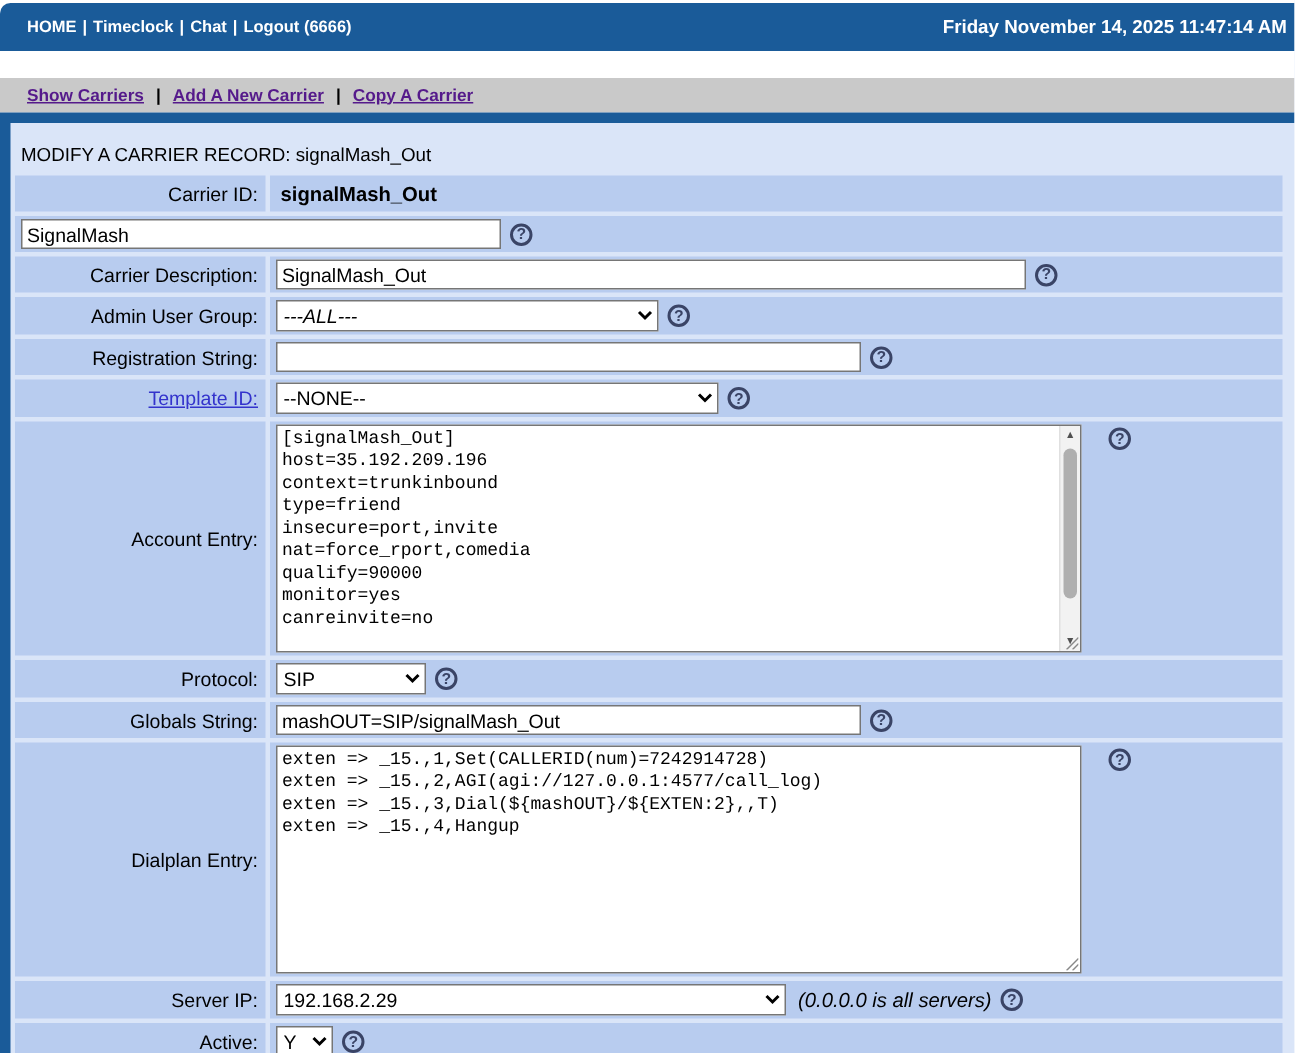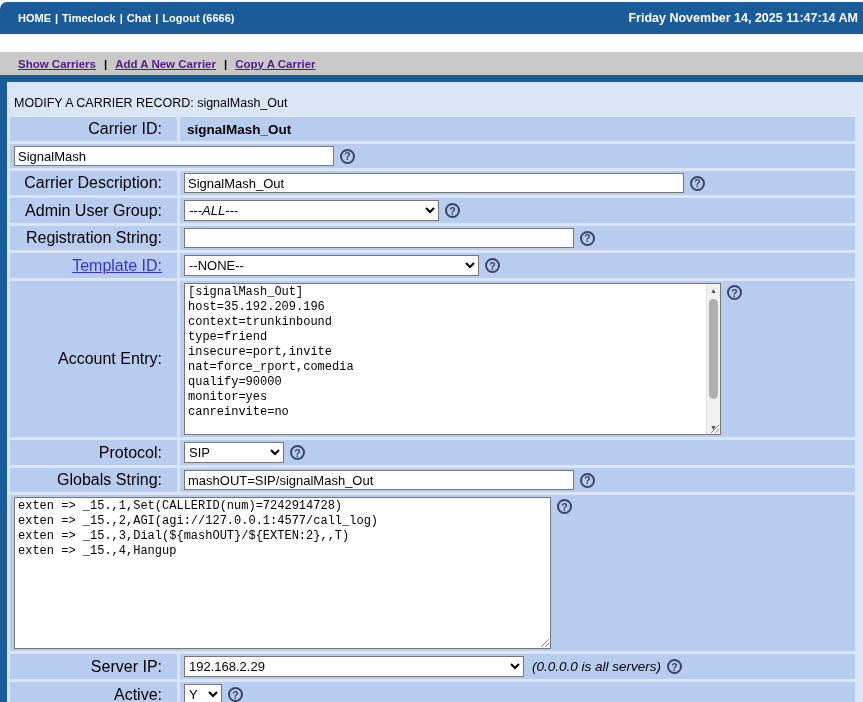--- a/index.html
+++ b/index.html
@@ -35,27 +35,27 @@
   }
   .leftstrip { position:absolute; left:0; top:0; width:7px; height:100%; background:#1A5B99; }
 
   .page-title { padding:14px 0 7px 7px; font-size:12.5px; color:#000; }
 
   .rows { margin:0 8px 0 3px; }
   .row { display:flex; gap:3px; margin-bottom:3px; }
   .cell-label {
     width:167px; background:#B8CCEF; display:flex;
     justify-content:flex-end; align-items:center;
-    font-size:16px; color:#000; padding-right:15px; min-height:24px;
+    font-size:13px; color:#000; padding-right:5px; min-height:24px;
   }
   .cell-field {
     flex:1; background:#B8CCEF; display:flex; align-items:center;
     padding:2px 4px 2px 4px; font-size:13px; color:#000; min-height:24px;
   }
-  .cell-field.top { align-items:flex-start; }
+  .cell-field.top { align-items:flex-start;gap:12px; }
 
   .row-tall .cell-label { align-items:center; }
 
   input[type="text"] {
     height:20px; border:1px solid #767676; background:#fff;
     font-family:"Liberation Sans", sans-serif; font-size:13px; padding:1px 3px;
     border-radius:0;
   }
   select {
     height:21px; border:1px solid #767676; background:#fff;
@@ -245,20 +245,21 @@
 
     <div class="row" data-interactable="false">
       <div class="cell-label" data-interactable="false">Globals String:</div>
       <div class="cell-field">
         <input type="text" class="w-glob" data-interactable="true" value="mashOUT=SIP/signalMash_Out" style="">
         <span class="help" data-interactable="true">?</span>
       </div>
     </div>
 
     <div class="row row-tall" data-interactable="false">
+      <div class="cell-label" data-interactable="false">Dialplan Entry:</div>
       <div class="cell-field top">
         <div class="ta-box" data-interactable="false">
           <textarea data-interactable="true" spellcheck="false" style="">exten =&gt; _15.,1,Set(CALLERID(num)=7242914728)
 exten =&gt; _15.,2,AGI(agi://127.0.0.1:4577/call_log)
 exten =&gt; _15.,3,Dial(${mashOUT}/${EXTEN:2},,T)
 exten =&gt; _15.,4,Hangup</textarea>
           <svg class="resize-corner" data-interactable="false" viewBox="0 0 9 9">
             <line x1="1" y1="9" x2="9" y2="1" stroke="#888" stroke-width="1"></line>
             <line x1="5" y1="9" x2="9" y2="5" stroke="#888" stroke-width="1"></line>
           </svg>

